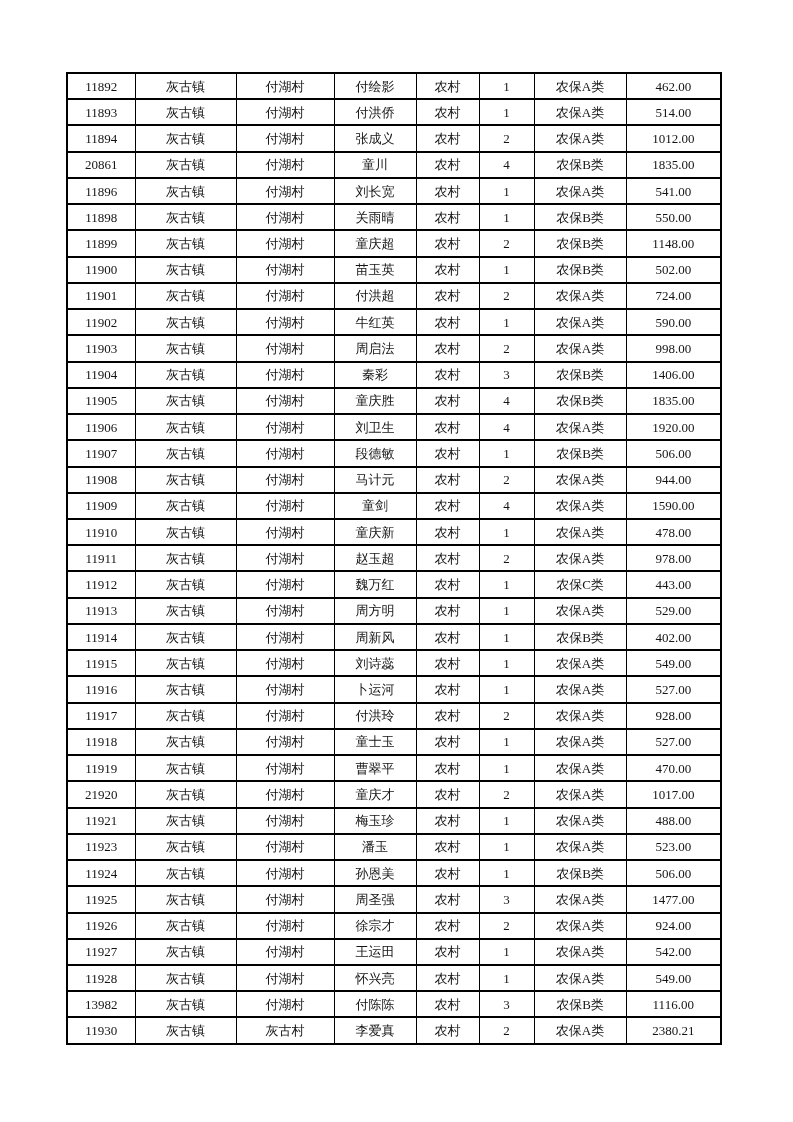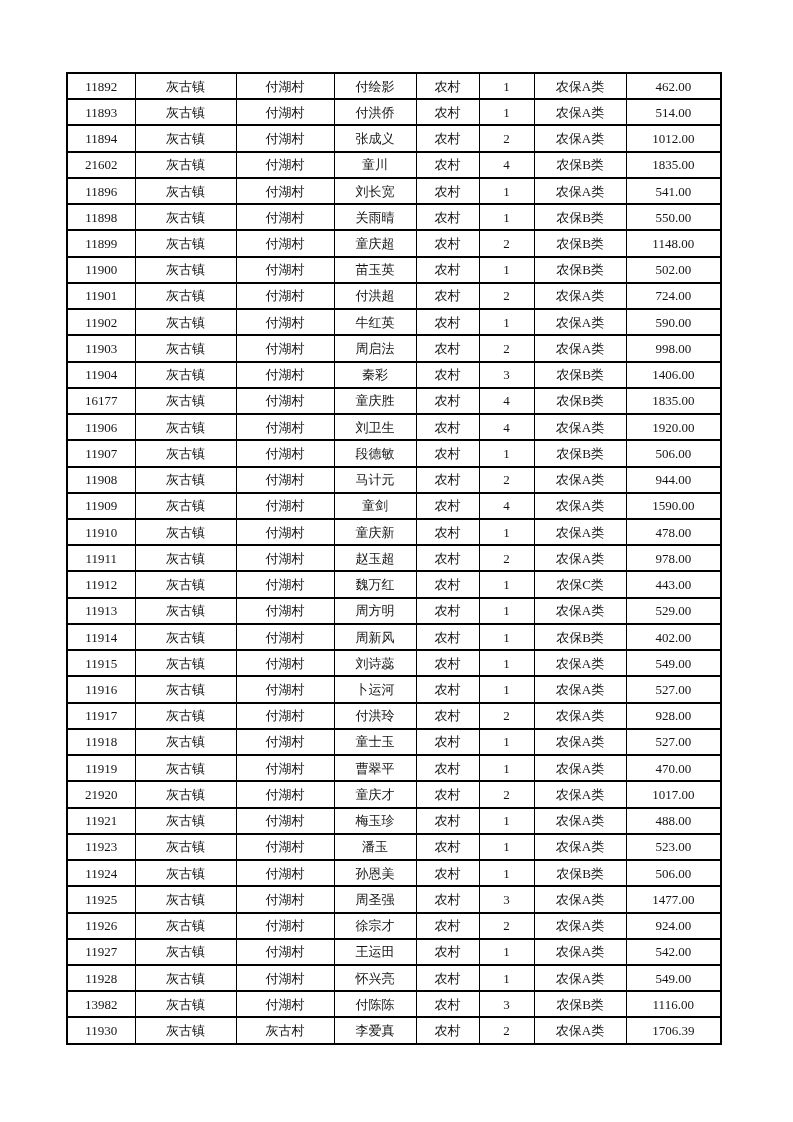--- a/index.html
+++ b/index.html
@@ -88,21 +88,21 @@
           <td>11894</td>
           <td>灰古镇</td>
           <td>付湖村</td>
           <td>张成义</td>
           <td>农村</td>
           <td>2</td>
           <td>农保A类</td>
           <td>1012.00</td>
         </tr>
         <tr>
-          <td>21602</td>
+          <td>20861</td>
           <td>灰古镇</td>
           <td>付湖村</td>
           <td>童川</td>
           <td>农村</td>
           <td>4</td>
           <td>农保B类</td>
           <td>1835.00</td>
         </tr>
         <tr>
           <td>11896</td>
@@ -178,21 +178,21 @@
           <td>11904</td>
           <td>灰古镇</td>
           <td>付湖村</td>
           <td>秦彩</td>
           <td>农村</td>
           <td>3</td>
           <td>农保B类</td>
           <td>1406.00</td>
         </tr>
         <tr>
-          <td>16177</td>
+          <td>11905</td>
           <td>灰古镇</td>
           <td>付湖村</td>
           <td>童庆胜</td>
           <td>农村</td>
           <td>4</td>
           <td>农保B类</td>
           <td>1835.00</td>
         </tr>
         <tr>
           <td>11906</td>
@@ -425,17 +425,17 @@
           <td>1116.00</td>
         </tr>
         <tr>
           <td>11930</td>
           <td>灰古镇</td>
           <td>灰古村</td>
           <td>李爱真</td>
           <td>农村</td>
           <td>2</td>
           <td>农保A类</td>
-          <td>1706.39</td>
+          <td>2380.21</td>
         </tr>
       </tbody>
   </table>
 </div>
 
 </body></html>

